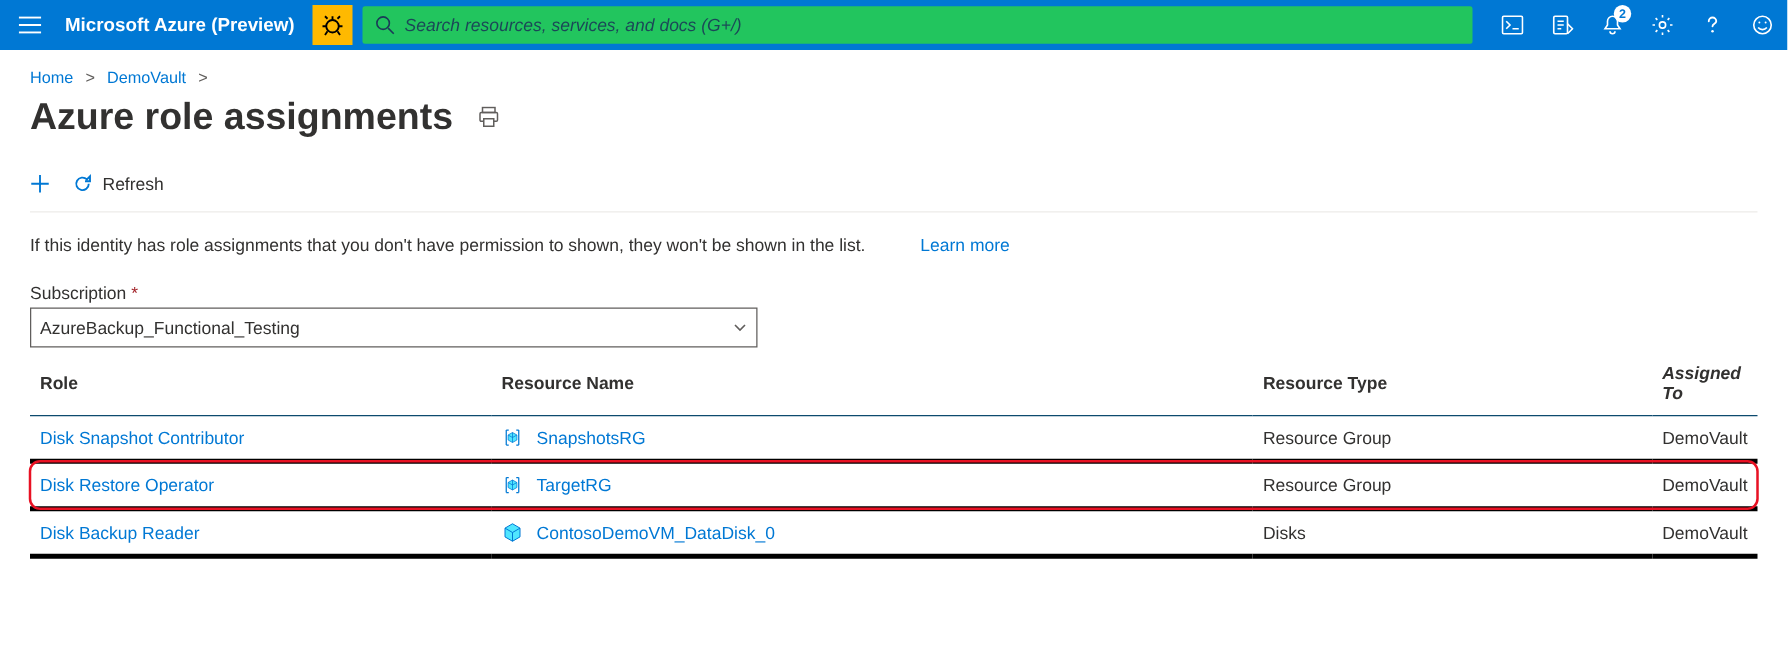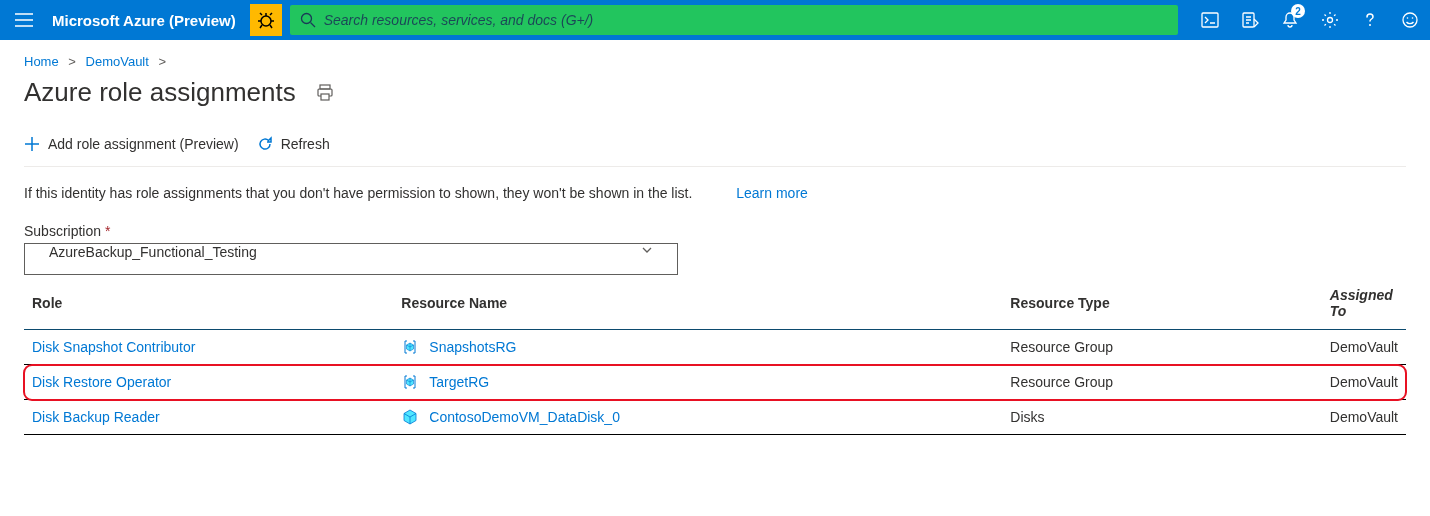--- a/index.html
+++ b/index.html
@@ -16,39 +16,39 @@
   .topicons { display: flex; align-items: center; }
   .topicon { width: 40px; height: 40px; display: flex; align-items: center; justify-content: center; cursor: pointer; position: relative; }
   .badge-count { position: absolute; top: 4px; right: 5px; background: #fff; color: #0078d4; font-size: 10px; font-weight: 600; border-radius: 8px; min-width: 14px; height: 14px; display: flex; align-items: center; justify-content: center; padding: 0 3px; }
   
   
   .content { padding: 14px 24px; }
   .breadcrumb { font-size: 13px; margin-bottom: 8px; }
   .breadcrumb a { color: #0078d4; text-decoration: none; }
   .breadcrumb .sep { color: #605e5c; margin: 0 6px; }
   .title-row { display: flex; align-items: center; gap: 20px; margin-bottom: 28px; }
-  .page-title { font-size: 26px; font-weight: 400; }
+  .page-title { font-size: 30px; font-weight: 700; }
   .print-btn { cursor: pointer; color: #605e5c; }
   
   
   .toolbar { display: flex; align-items: center; gap: 18px; padding-bottom: 14px; border-bottom: 1px solid #edebe9; margin-bottom: 18px; }
   .toolbar-btn { display: flex; align-items: center; gap: 8px; color: #323130; cursor: pointer; font-size: 14px; }
   .toolbar-btn svg { color: #0078d4; }
   
   .info-text { font-size: 14px; margin-bottom: 22px; color: #323130; }
   .info-text a { color: #0078d4; text-decoration: none; margin-left: 40px; }
   
   .field-label { font-size: 14px; margin-bottom: 4px; }
   .required { color: #a4262c; }
-  .dropdown { width: 654px; height: 32px; border: 1px solid #605e5c; display: flex; justify-content: space-between; padding: 0 24px; cursor: pointer; margin-bottom: 2px; }
+  .dropdown { width: 582px; height: 32px; border: 1px solid #605e5c; display: flex; align-items: center; justify-content: space-between; padding: 0 7px; cursor: pointer; margin-bottom: 2px; }
   
   
   .table { width: 100%; border-collapse: collapse; }
   .table th { text-align: left; font-weight: 600; font-size: 14px; padding: 10px 8px; border-bottom: 1px solid #0c4a6e; }
-  .table td { padding: 8px 8px; border-bottom: 1px solid #000000; font-size: 14px; vertical-align: middle; }
+  .table td { padding: 8px 8px; border-bottom: 4px solid #000000; font-size: 14px; vertical-align: middle; }
   .table a { color: #0078d4; text-decoration: none; }
   .col-role { width: 370px; }
   .col-resname { width: 610px; }
   .col-restype { width: 320px; }
   .col-assigned { width: auto; text-align: left; font-style: italic; }
   .res-cell { display: flex; align-items: center; gap: 10px; }
   .res-icon { width: 18px; height: 18px; display: flex; align-items: center; justify-content: center; }
   .highlight-row { outline: 2px solid #e81123; outline-offset: -1px; border-radius: 8px; }
   
   svg { display: block; }
@@ -137,21 +137,20 @@
         <rect x="5" y="10" width="8" height="6" fill="#fff" stroke="#605e5c" stroke-width="1.2"></rect>
       </svg>
     </span>
   </div>
 
   <div class="toolbar">
     <div class="toolbar-btn">
       <svg width="16" height="16" viewBox="0 0 16 16">
         <path d="M8 1v14M1 8h14" stroke="#0078d4" stroke-width="1.5"></path>
       </svg>
-      <span>Add role assignment (Preview)</span>
     </div>
     <div class="toolbar-btn">
       <svg width="16" height="16" viewBox="0 0 16 16">
         <path d="M13 8a5 5 0 11-1.5-3.5L14 2v4h-4" fill="none" stroke="#0078d4" stroke-width="1.5"></path>
       </svg>
       <span>Refresh</span>
     </div>
   </div>
 
   <p class="info-text">

